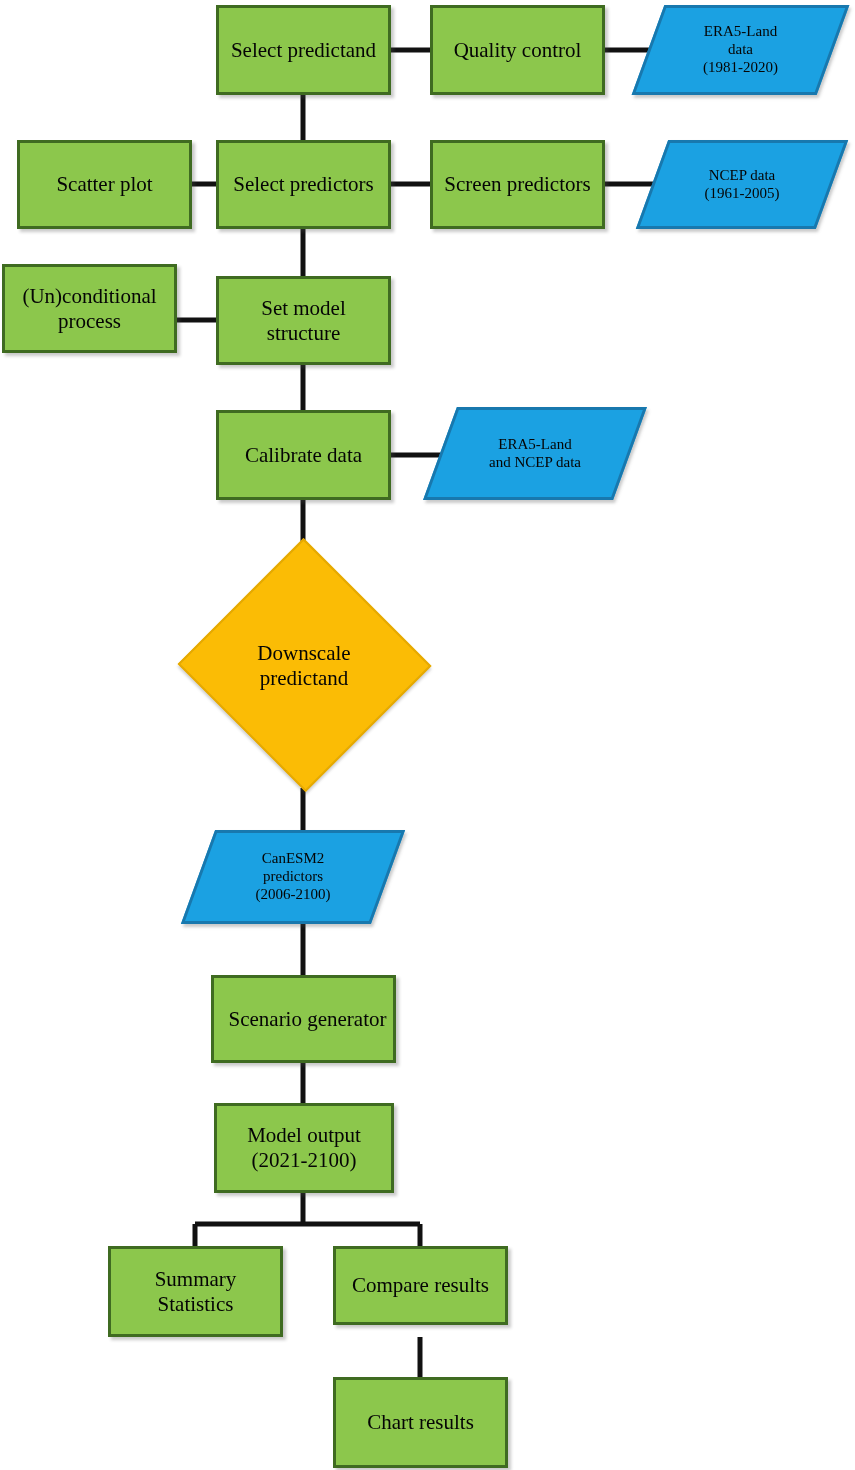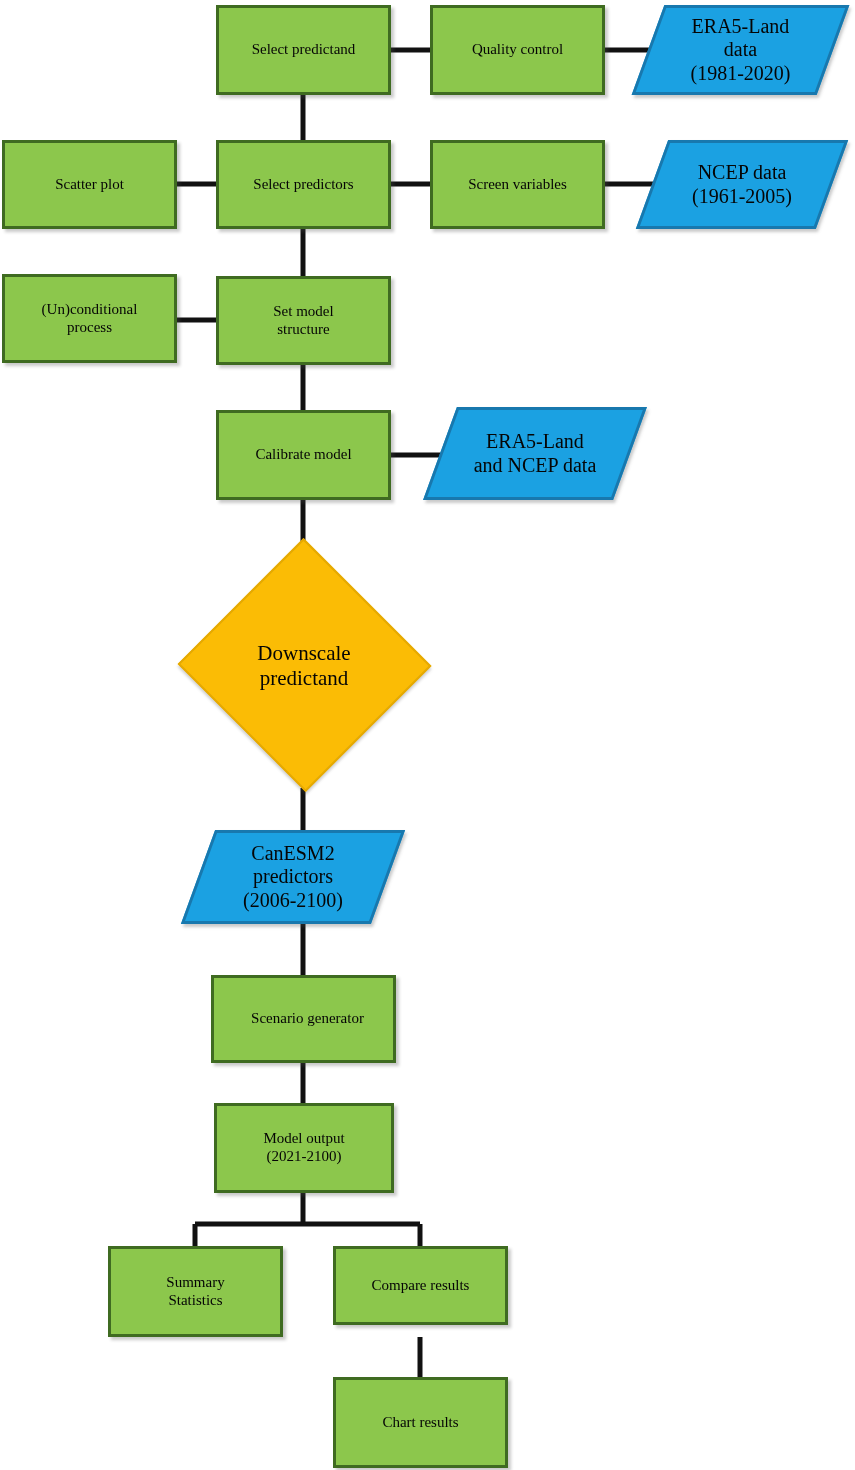--- a/index.html
+++ b/index.html
@@ -42,28 +42,28 @@
     display: block;
     white-space: pre-line;
     padding: 0 4px;
   }
 
   
   .proc {
     background: #8CC74C;
     border: 3px solid #3F6B21;
     box-shadow: 3px 3px 3px rgba(80,80,80,0.30);
-    font-size: 15px;
+    font-size: 21px;
   }
 
   
   .data-shape {
     background: transparent;
     border: none;
-    font-size: 20px;
+    font-size: 15px;
   }
   .data-shape .skewbg {
     position: absolute;
     left: 0;
     top: 0;
     width: 100%;
     height: 100%;
     background: #1BA1E2;
     border: 3px solid #1878AE;
     box-sizing: border-box;
@@ -155,50 +155,50 @@
     <span class="label">Quality control</span>
   </div>
 
   <div class="node data-shape" style="left:648px; top:5px; width:185px; height:90px;">
     <span class="skewbg"></span>
     <span class="label">ERA5-Land
 data
 (1981-2020)</span>
   </div>
 
-  <div class="node proc" style="left:2px; top:140px; width:175px; height:89px;">
+  <div class="node proc" style="left:17px; top:140px; width:175px; height:89px;">
     <span class="label">Scatter plot</span>
   </div>
 
   <div class="node proc" style="left:216px; top:140px; width:175px; height:89px;">
     <span class="label">Select predictors</span>
   </div>
 
   <div class="node proc" style="left:430px; top:140px; width:175px; height:89px;">
-    <span class="label">Screen variables</span>
+    <span class="label">Screen predictors</span>
   </div>
 
   <div class="node data-shape" style="left:652px; top:140px; width:180px; height:89px;">
     <span class="skewbg"></span>
     <span class="label">NCEP data
 (1961-2005)</span>
   </div>
 
-  <div class="node proc" style="left:2px; top:274px; width:175px; height:89px;">
+  <div class="node proc" style="left:2px; top:264px; width:175px; height:89px;">
     <span class="label">(Un)conditional
 process</span>
   </div>
 
   <div class="node proc" style="left:216px; top:276px; width:175px; height:89px;">
     <span class="label">Set model
 structure</span>
   </div>
 
   <div class="node proc" style="left:216px; top:410px; width:175px; height:90px;">
-    <span class="label">Calibrate model</span>
+    <span class="label">Calibrate data</span>
   </div>
 
   <div class="node data-shape" style="left:440px; top:407px; width:190px; height:93px;">
     <span class="skewbg"></span>
     <span class="label">ERA5-Land
 and NCEP data</span>
   </div>
 
   <div class="node decision" style="left:176px; top:540px; width:256px; height:252px;">
     <span class="diabg"></span>

